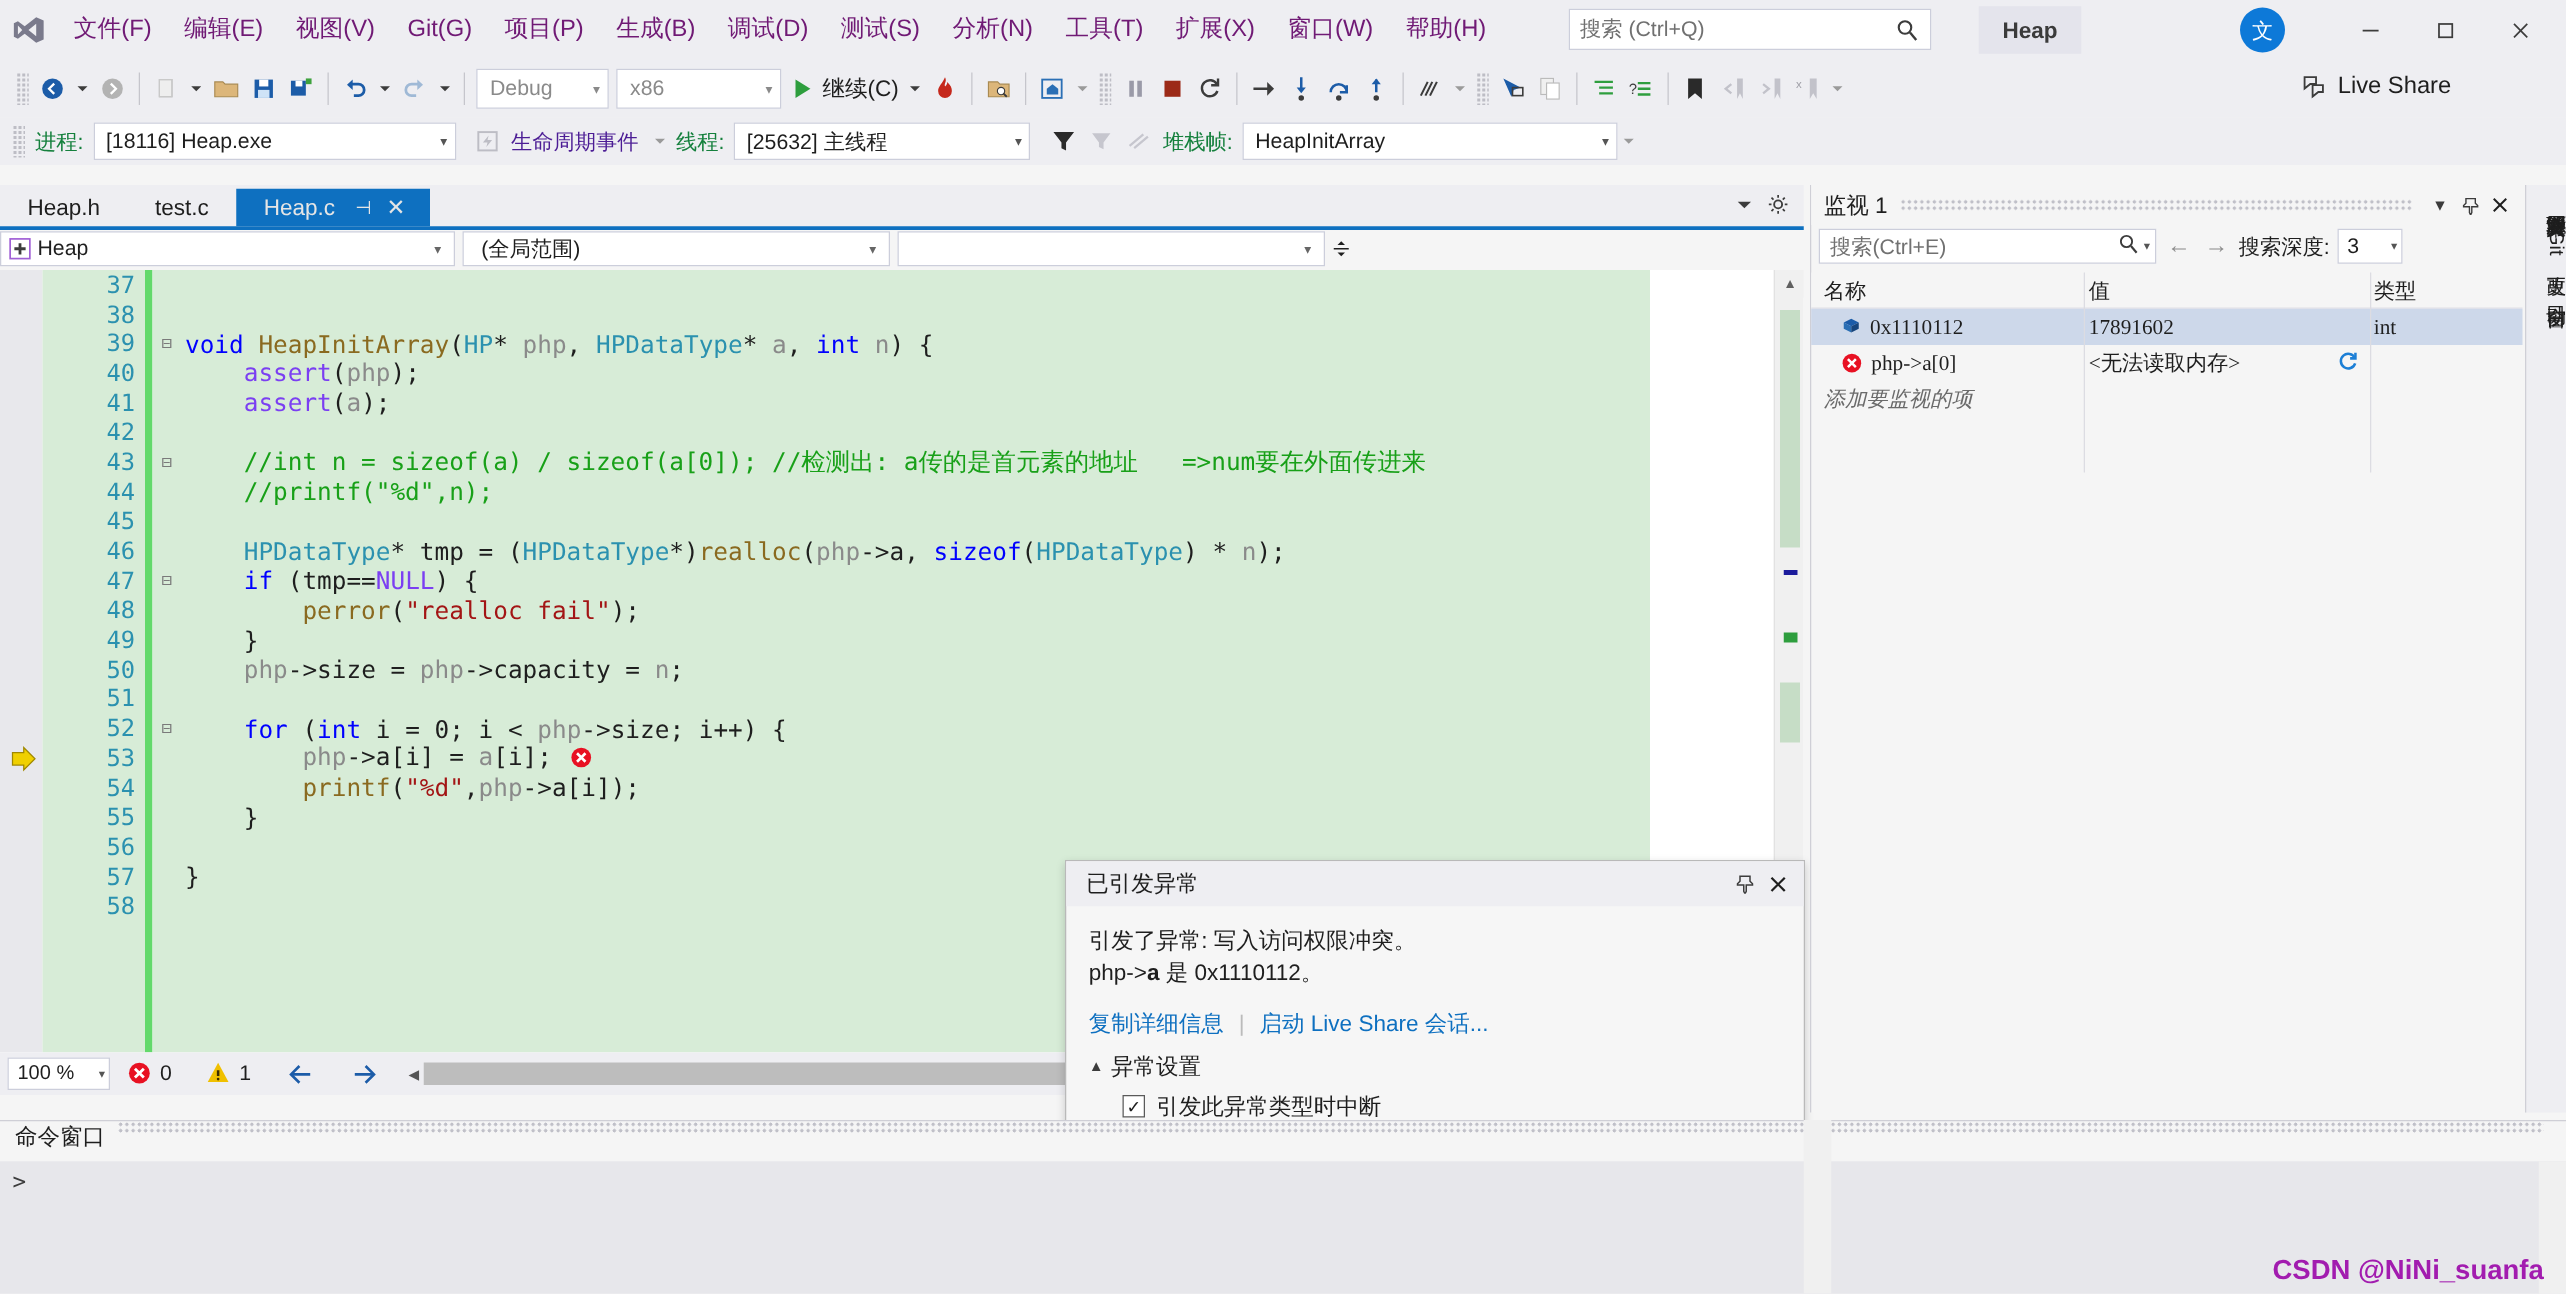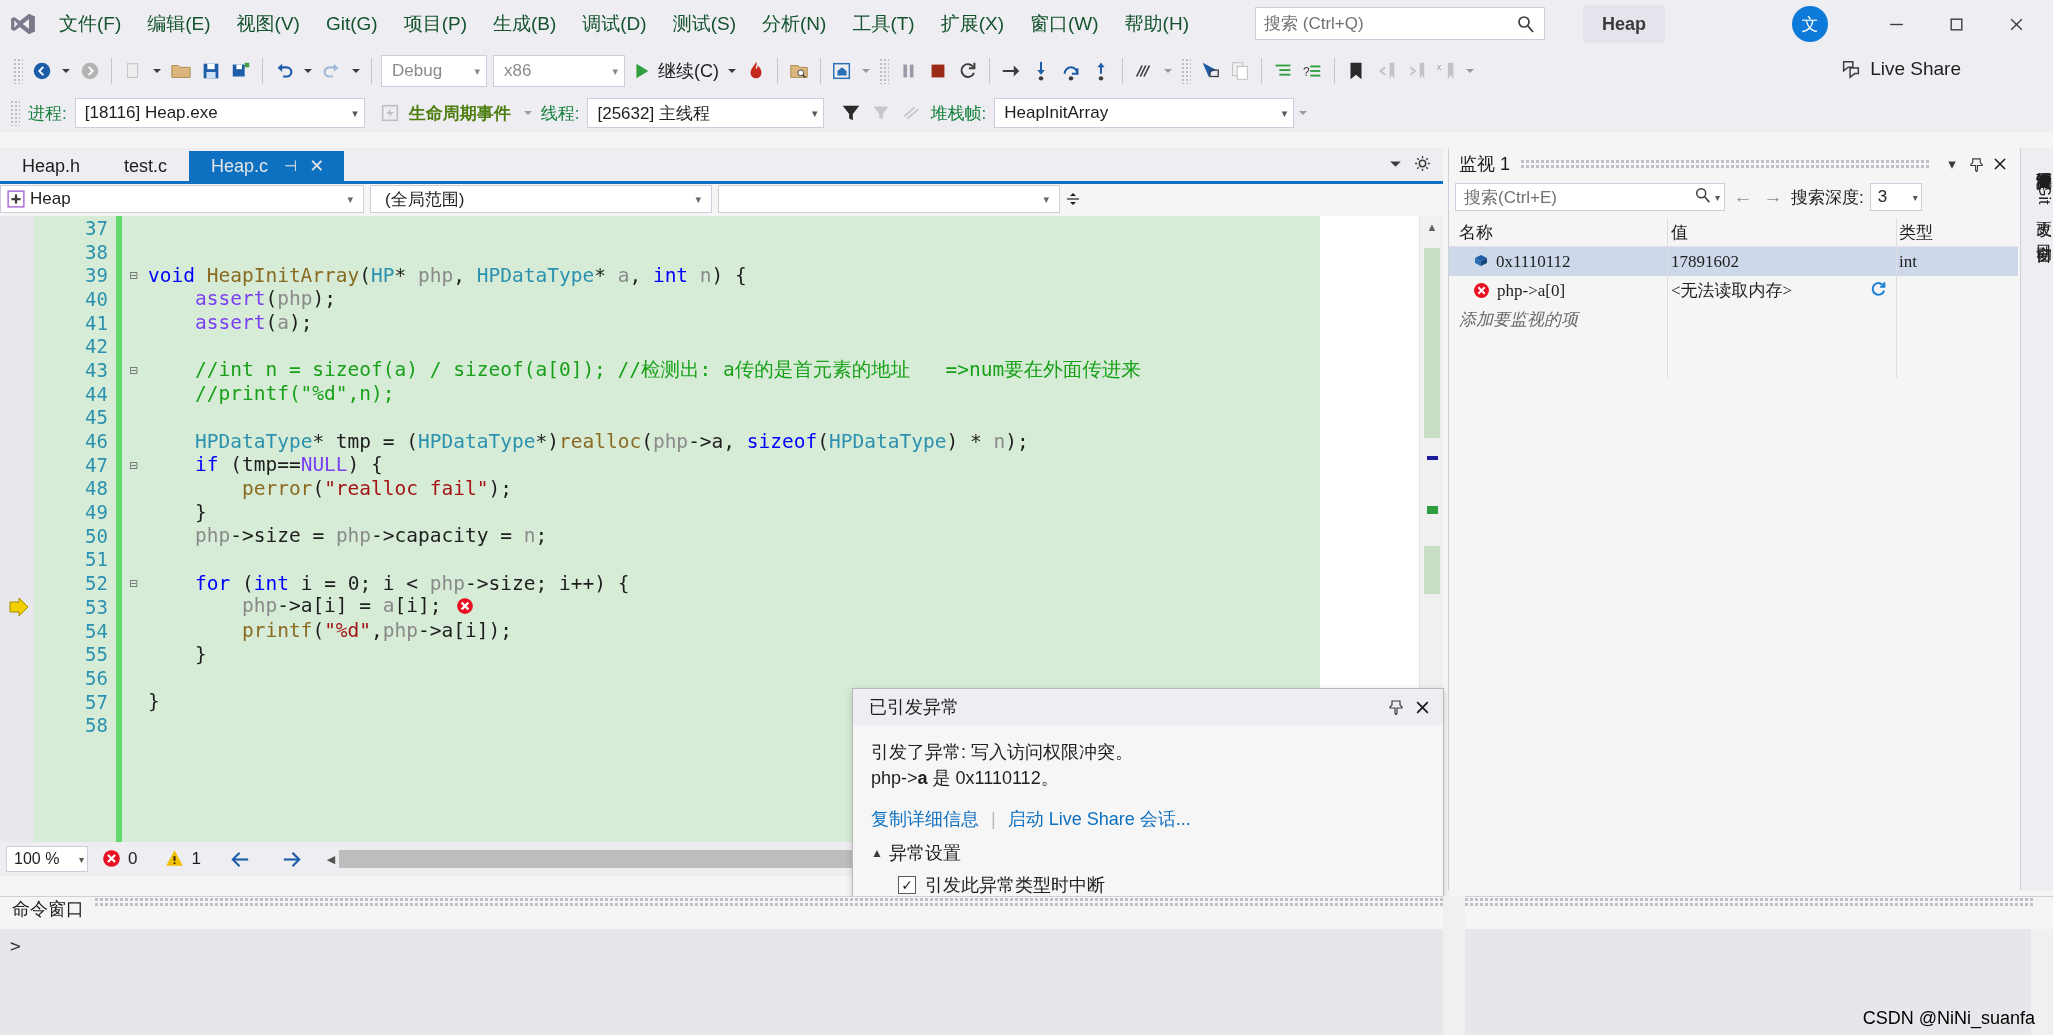--- a/index.html
+++ b/index.html
@@ -17,21 +17,21 @@
 
   
   .titlebar {
     position: absolute; top:0; left:0; width:2053px; height:48px;
     background:#eeeef2; display:flex; align-items:center;
   }
   .vs-logo { width:46px; height:48px; display:flex; align-items:center; justify-content:center; }
   .vs-logo svg { width:26px; height:26px; }
   .menu { display:flex; align-items:center; height:48px; }
   .menu-item {
-    padding:0 13px; height:48px; line-height:48px; font-size:19px; color:#14532d;
+    padding:0 13px; height:48px; line-height:48px; font-size:19px; color:#701a75;
     white-space:nowrap; cursor:default;
   }
   .qsearch {
     position:absolute; left:1255px; top:7px; width:290px; height:33px;
     background:#ffffff; border:1px solid #cccedb; display:flex; align-items:center;
     padding:0 8px; font-size:17px; color:#717171;
   }
   .qsearch .ph { flex:1; }
   .qsearch .mag { width:20px; height:20px; flex:0 0 20px; }
   .window-proj {
@@ -80,21 +80,21 @@
   .debugbar {
     position:absolute; top:94px; left:0; width:2053px; height:38px;
     background:#eeeef2; display:flex; align-items:center; padding-left:6px;
   }
   .dlbl { font-size:17px; color:#15803d; padding:0 8px 0 4px; white-space:nowrap; }
   .dcombo {
     height:30px; background:#fff; border:1px solid #cccedb; display:flex; align-items:center;
     padding:0 4px 0 9px; font-size:17px; color:#1e1e1e;
   }
   .dcombo .arw { color:#555; font-size:11px; margin-left:8px; padding-right:2px; }
-  .dis { color:#4d7c0f;font-weight:bold; }
+  .dis { color:#4c1d95; }
 
   
   .editor-pane {
     position:absolute; left:0; top:148px; width:1443px; height:742px; background:#f5f5f5;
   }
   .tabstrip { position:absolute; left:0; top:0; width:1443px; height:33px; background:#eeeef2; display:flex; align-items:flex-end; }
   .tab {
     height:30px; padding:0 22px; display:flex; align-items:center; font-size:18px; color:#1e1e1e;
     background:#eeeef2;
   }
@@ -209,21 +209,21 @@
   .vtab { writing-mode:vertical-rl; font-size:16px; color:#1e1e1e; padding:12px 0; text-align:center; width:33px; white-space:nowrap; }
 
   
   .cmdwin { position:absolute; left:0; top:896px; width:2053px; height:139px; background:#f5f5f5; border-top:1px solid #cfcfd6; }
   .cmd-head { height:32px; display:flex; align-items:flex-start; padding:0 8px 0 12px; }
   .cmd-title { font-size:18px; white-space:nowrap; }
   .cmd-body { position:absolute; left:0; top:32px; width:2053px; height:107px; background:#e7e7eb; padding:6px 10px; font-size:18px; color:#3c3c3c; font-family:"DejaVu Sans Mono","Liberation Mono",monospace; }
   .cmd-scroll { position:absolute; right:0; top:32px; width:22px; height:107px; background:#f0f0f0; }
   .cmd-side { position:absolute; left:1443px; top:896px; width:22px; height:139px; background:#f0f0f0; }
 
-  .watermark { position:absolute; right:18px; bottom:6px; font-size:18px; color:#000000; }
+  .watermark { position:absolute; right:18px; bottom:6px; font-size:22px; color:#a21caf;font-weight:bold; }
 </style>
 </head>
 <body>
 
 <div id="app">
 
   <div class="titlebar">
     <div class="vs-logo">
       <svg viewBox="0 0 24 24">
           <path d="M17.5 2.5 23 5v14l-5.5 2.5L9 14.8 4 18.5 1 17V7l3-1.5 5 3.7 8.5-6.7zM4 8.6v6.8l3.2-3.4L4 8.6zm13.5-1.2-5.7 4.6 5.7 4.6V7.4z" fill="#7a7a8c"></path>

